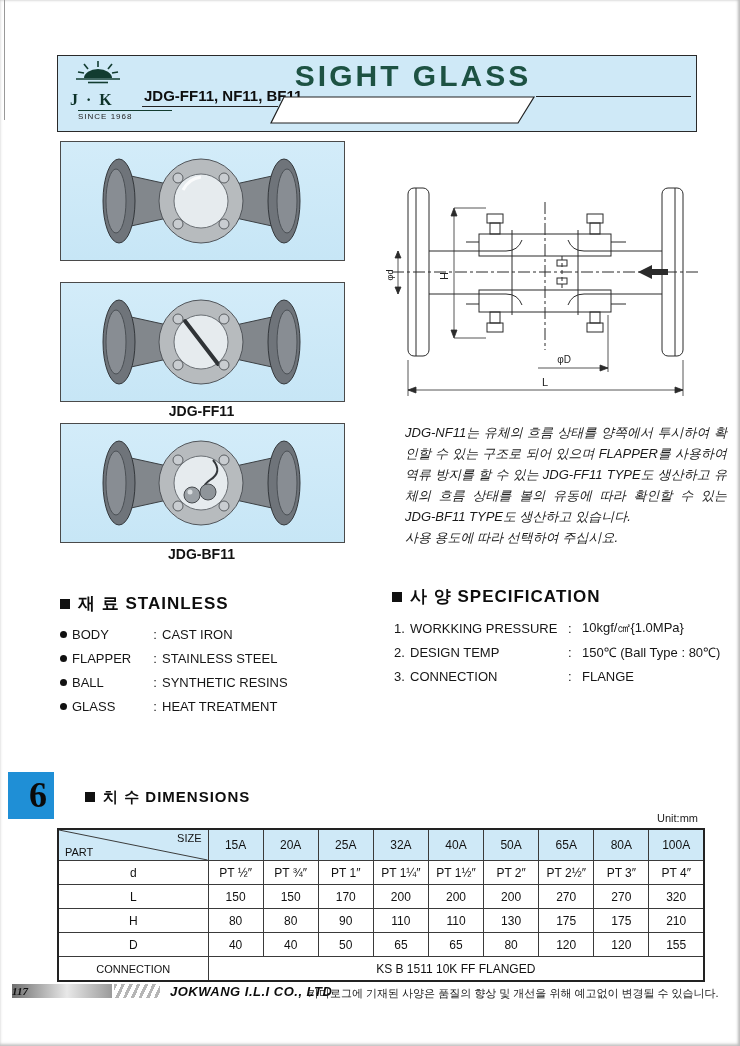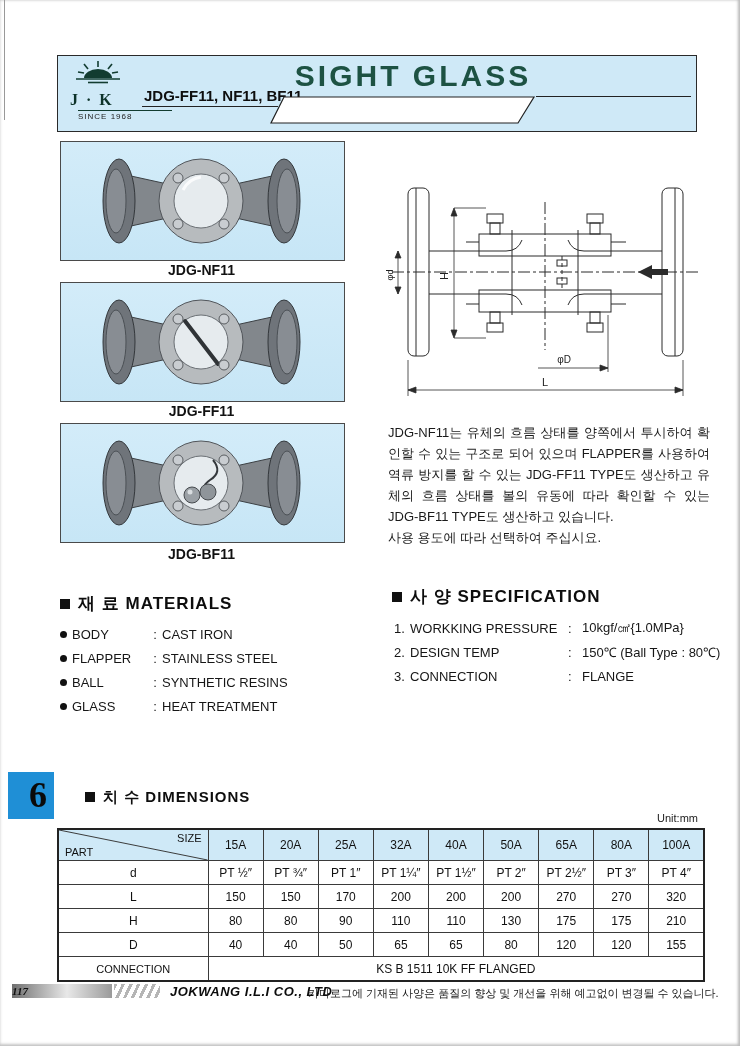--- a/index.html
+++ b/index.html
@@ -28,22 +28,22 @@
   
   .photo-box{position:absolute;left:60px;width:283px;height:118px;border:1px solid #4a4a4a;
              background:linear-gradient(180deg,#d3ecf9 0%,#c7e6f6 100%);}
   .photo-label{position:absolute;left:60px;width:283px;text-align:center;font-size:14px;
                font-weight:bold;color:#111;}
 
   
   .drawing{position:absolute;left:386px;top:150px;width:318px;height:252px;background:#fff;}
 
   
-  .desc{position:absolute;left:388px;top:422px;width:322px;font-size:13px;line-height:21px;
-        color:#1a1a1a;text-align:justify;}
+  .desc{position:absolute;left:405px;top:422px;width:322px;font-size:13px;line-height:21px;
+        color:#1a1a1a;text-align:justify;font-style:italic;}
   .desc p{margin:0;}
 
   
   .sec-head{position:absolute;font-size:17px;font-weight:bold;color:#0d0d0d;letter-spacing:1px;}
   .sq{display:inline-block;width:10px;height:10px;background:#111;margin-right:8px;}
   .mat-list{position:absolute;left:60px;top:622px;font-size:13px;color:#161616;}
   .mat-item{display:flex;align-items:center;height:24px;}
   .dot{display:inline-block;width:7px;height:7px;border-radius:50%;background:#111;margin-right:5px;}
   .mat-name{width:76px;}
   .mat-sep{width:14px;text-align:center;}
@@ -128,21 +128,20 @@
       <ellipse cx="226" cy="59" rx="10" ry="32" fill="#888d93" stroke="#4b5055"></ellipse>
       <circle cx="140" cy="59" r="42" fill="#b7bbbe" stroke="#51555a"></circle>
       <circle cx="140" cy="59" r="27" fill="#e6ebee" stroke="#6a6f74"></circle>
       <path d="M122,48 a24,24 0 0 1 18,-13" stroke="#ffffff" stroke-width="3" fill="none" opacity="0.8"></path>
       <circle cx="117" cy="36" r="5" fill="#c9cdd1" stroke="#5a5e62"></circle>
       <circle cx="163" cy="36" r="5" fill="#c9cdd1" stroke="#5a5e62"></circle>
       <circle cx="117" cy="82" r="5" fill="#c9cdd1" stroke="#5a5e62"></circle>
       <circle cx="163" cy="82" r="5" fill="#c9cdd1" stroke="#5a5e62"></circle>
     </svg>
   </div>
-  <div class="photo-label" style="top:262px">JDG-NF11</div>
 
   <div class="photo-box" style="top:282px">
     <svg width="281" height="116" viewBox="0 0 281 116">
       <polygon points="70,34 120,45 120,73 70,84" fill="#82878c" stroke="#3c4044"></polygon>
       <polygon points="211,34 161,45 161,73 211,84" fill="#82878c" stroke="#3c4044"></polygon>
       <ellipse cx="58" cy="59" rx="16" ry="42" fill="#6f747a" stroke="#33373b"></ellipse>
       <ellipse cx="55" cy="59" rx="10" ry="32" fill="#888d93" stroke="#4b5055"></ellipse>
       <ellipse cx="223" cy="59" rx="16" ry="42" fill="#6f747a" stroke="#33373b"></ellipse>
       <ellipse cx="226" cy="59" rx="10" ry="32" fill="#888d93" stroke="#4b5055"></ellipse>
       <circle cx="140" cy="59" r="42" fill="#b7bbbe" stroke="#51555a"></circle>
@@ -250,21 +249,21 @@
       <text x="159" y="236" font-size="11" fill="#222" text-anchor="middle">L</text>
     </svg>
   </div>
 
   <div class="desc">
     <p>JDG-NF11는 유체의 흐름 상태를 양쪽에서 투시하여 확인할 수 있는 구조로 되어 있으며 FLAPPER를 사용하여 역류 방지를 할 수 있는 JDG-FF11 TYPE도 생산하고 유체의 흐름 상태를 볼의 유동에 따라 확인할 수 있는 JDG-BF11 TYPE도 생산하고 있습니다.</p>
     <p>사용 용도에 따라 선택하여 주십시요.</p>
   </div>
 
   <div class="sec-head" style="left:60px;top:592px;">
-    <span class="sq"></span><span>재 료</span>&nbsp;<span>MATERIALS</span>
+    <span class="sq"></span><span>재 료</span>&nbsp;<span>STAINLESS</span>
   </div>
   <div class="mat-list">
     <div class="mat-item">
       <span class="dot"></span>
       <span class="mat-name">BODY</span>
       <span class="mat-sep">:</span>
       <span>CAST IRON</span>
     </div>
     <div class="mat-item">
       <span class="dot"></span>

